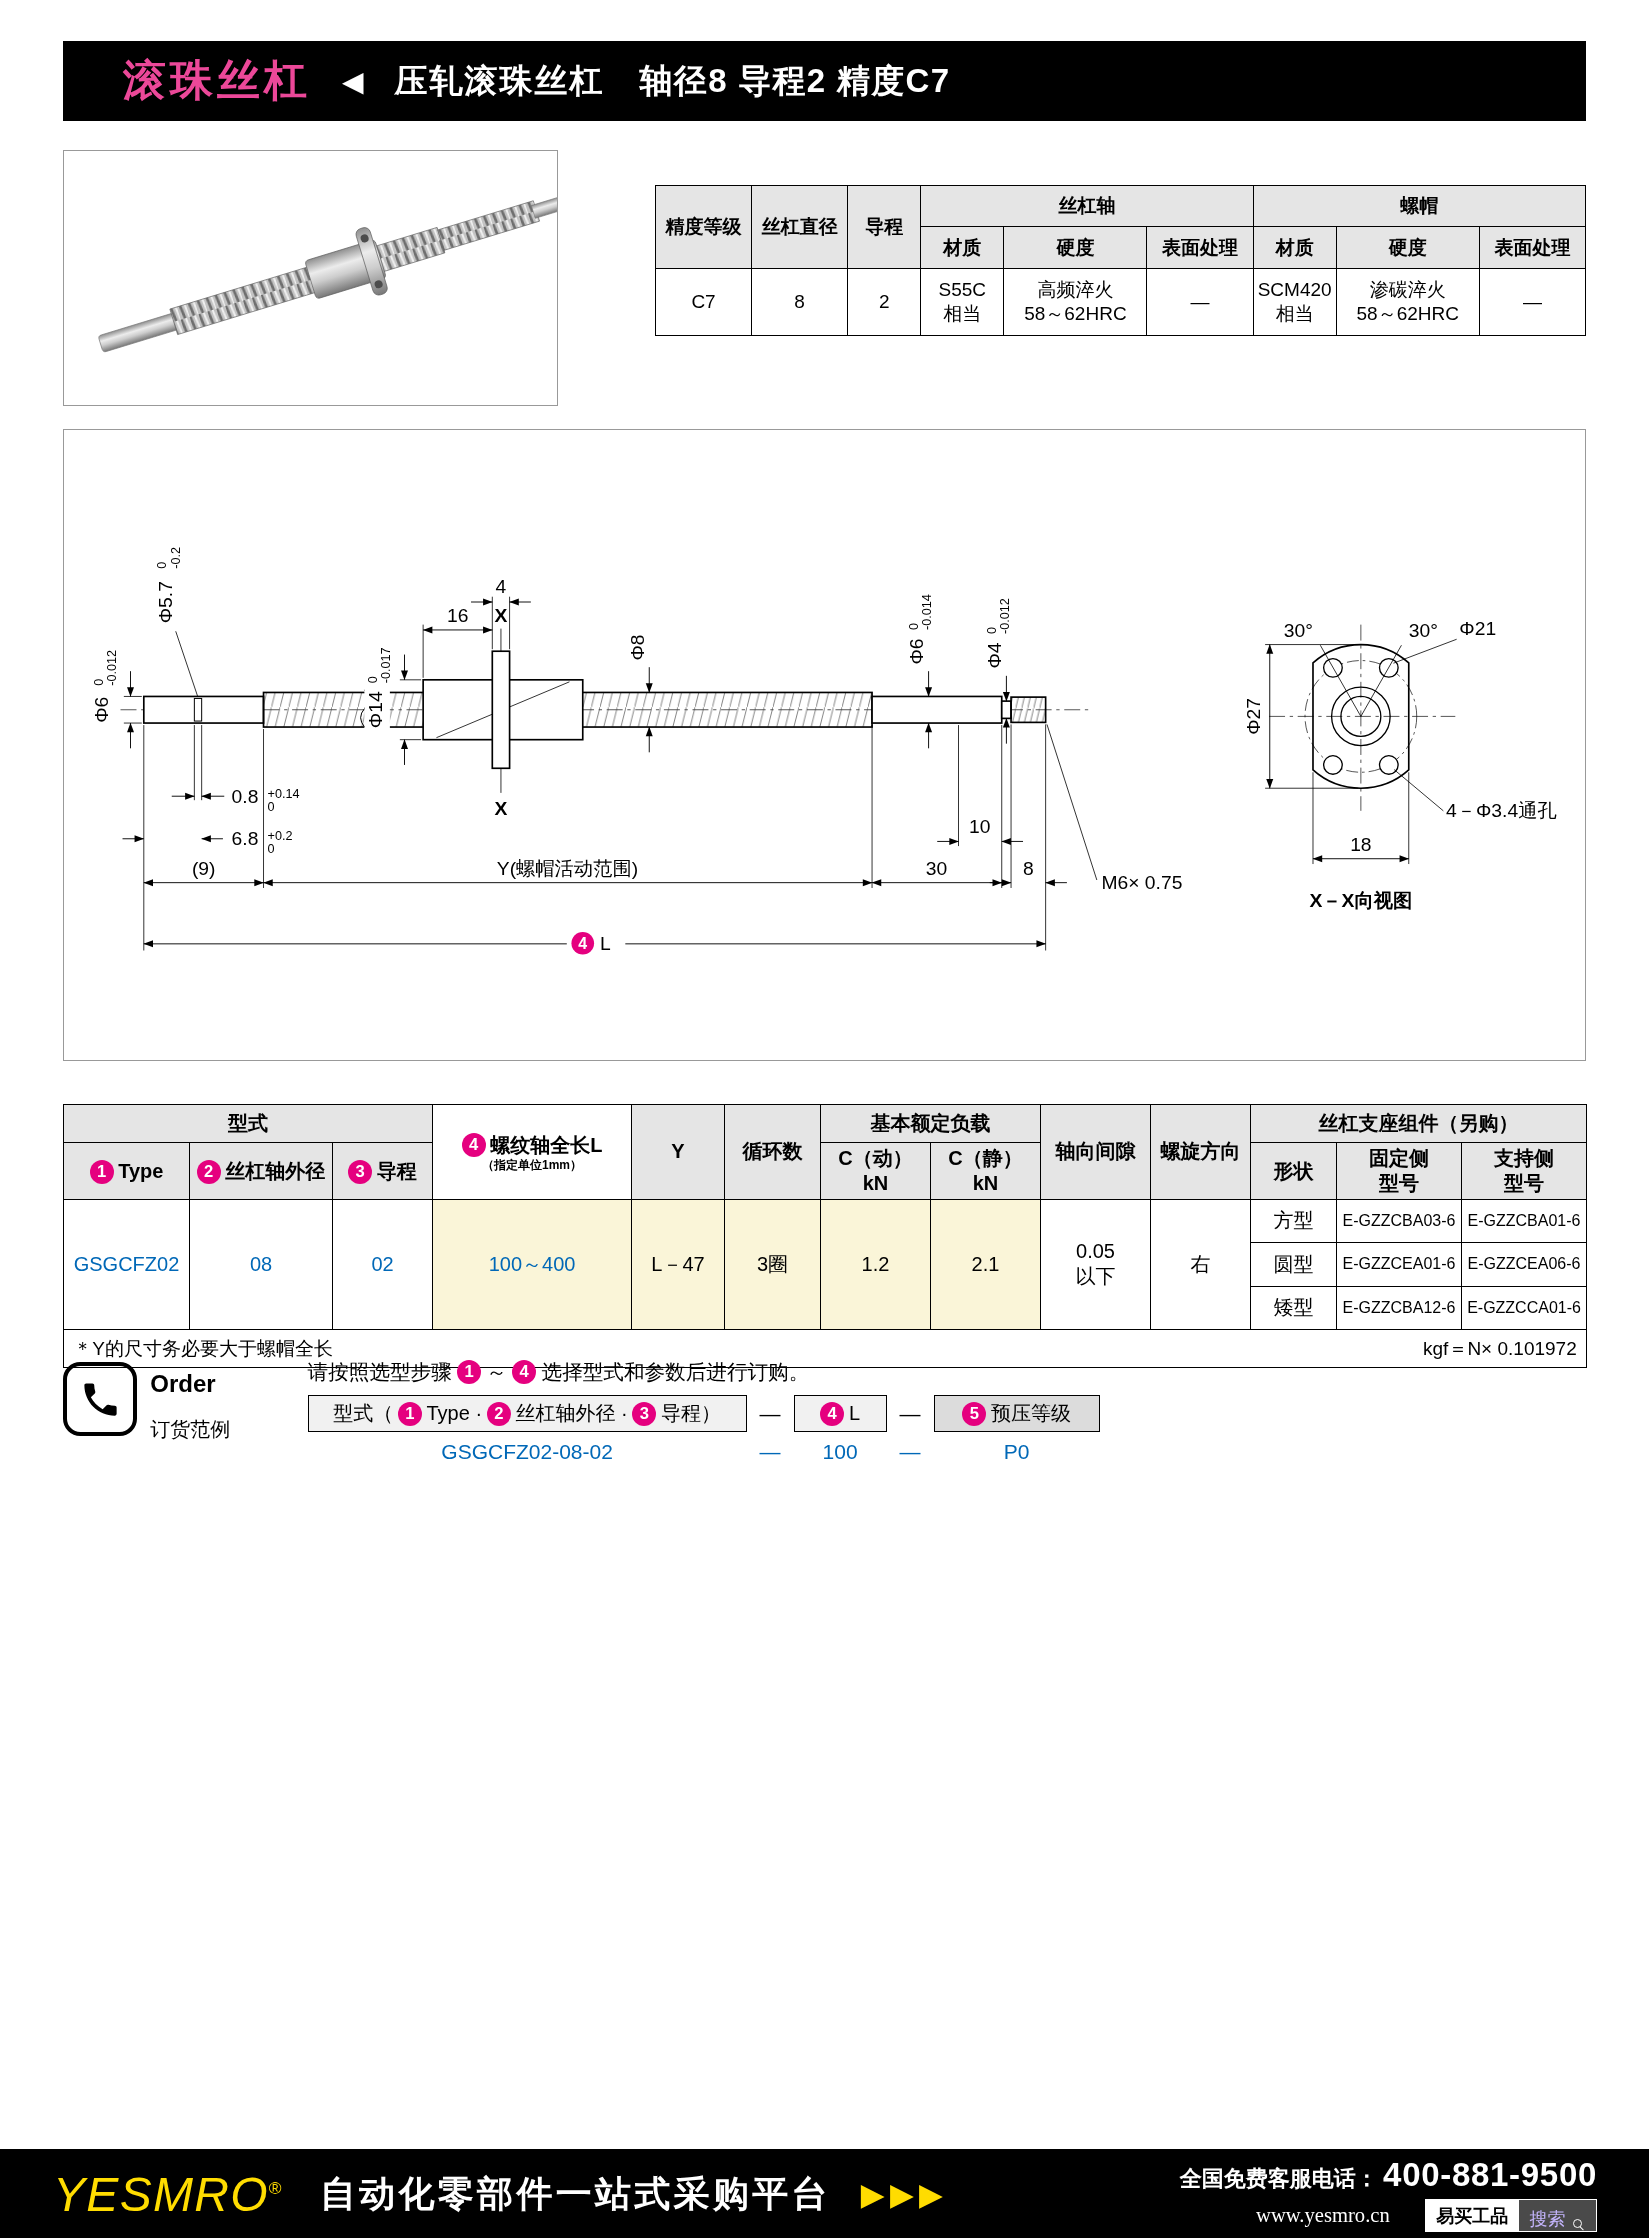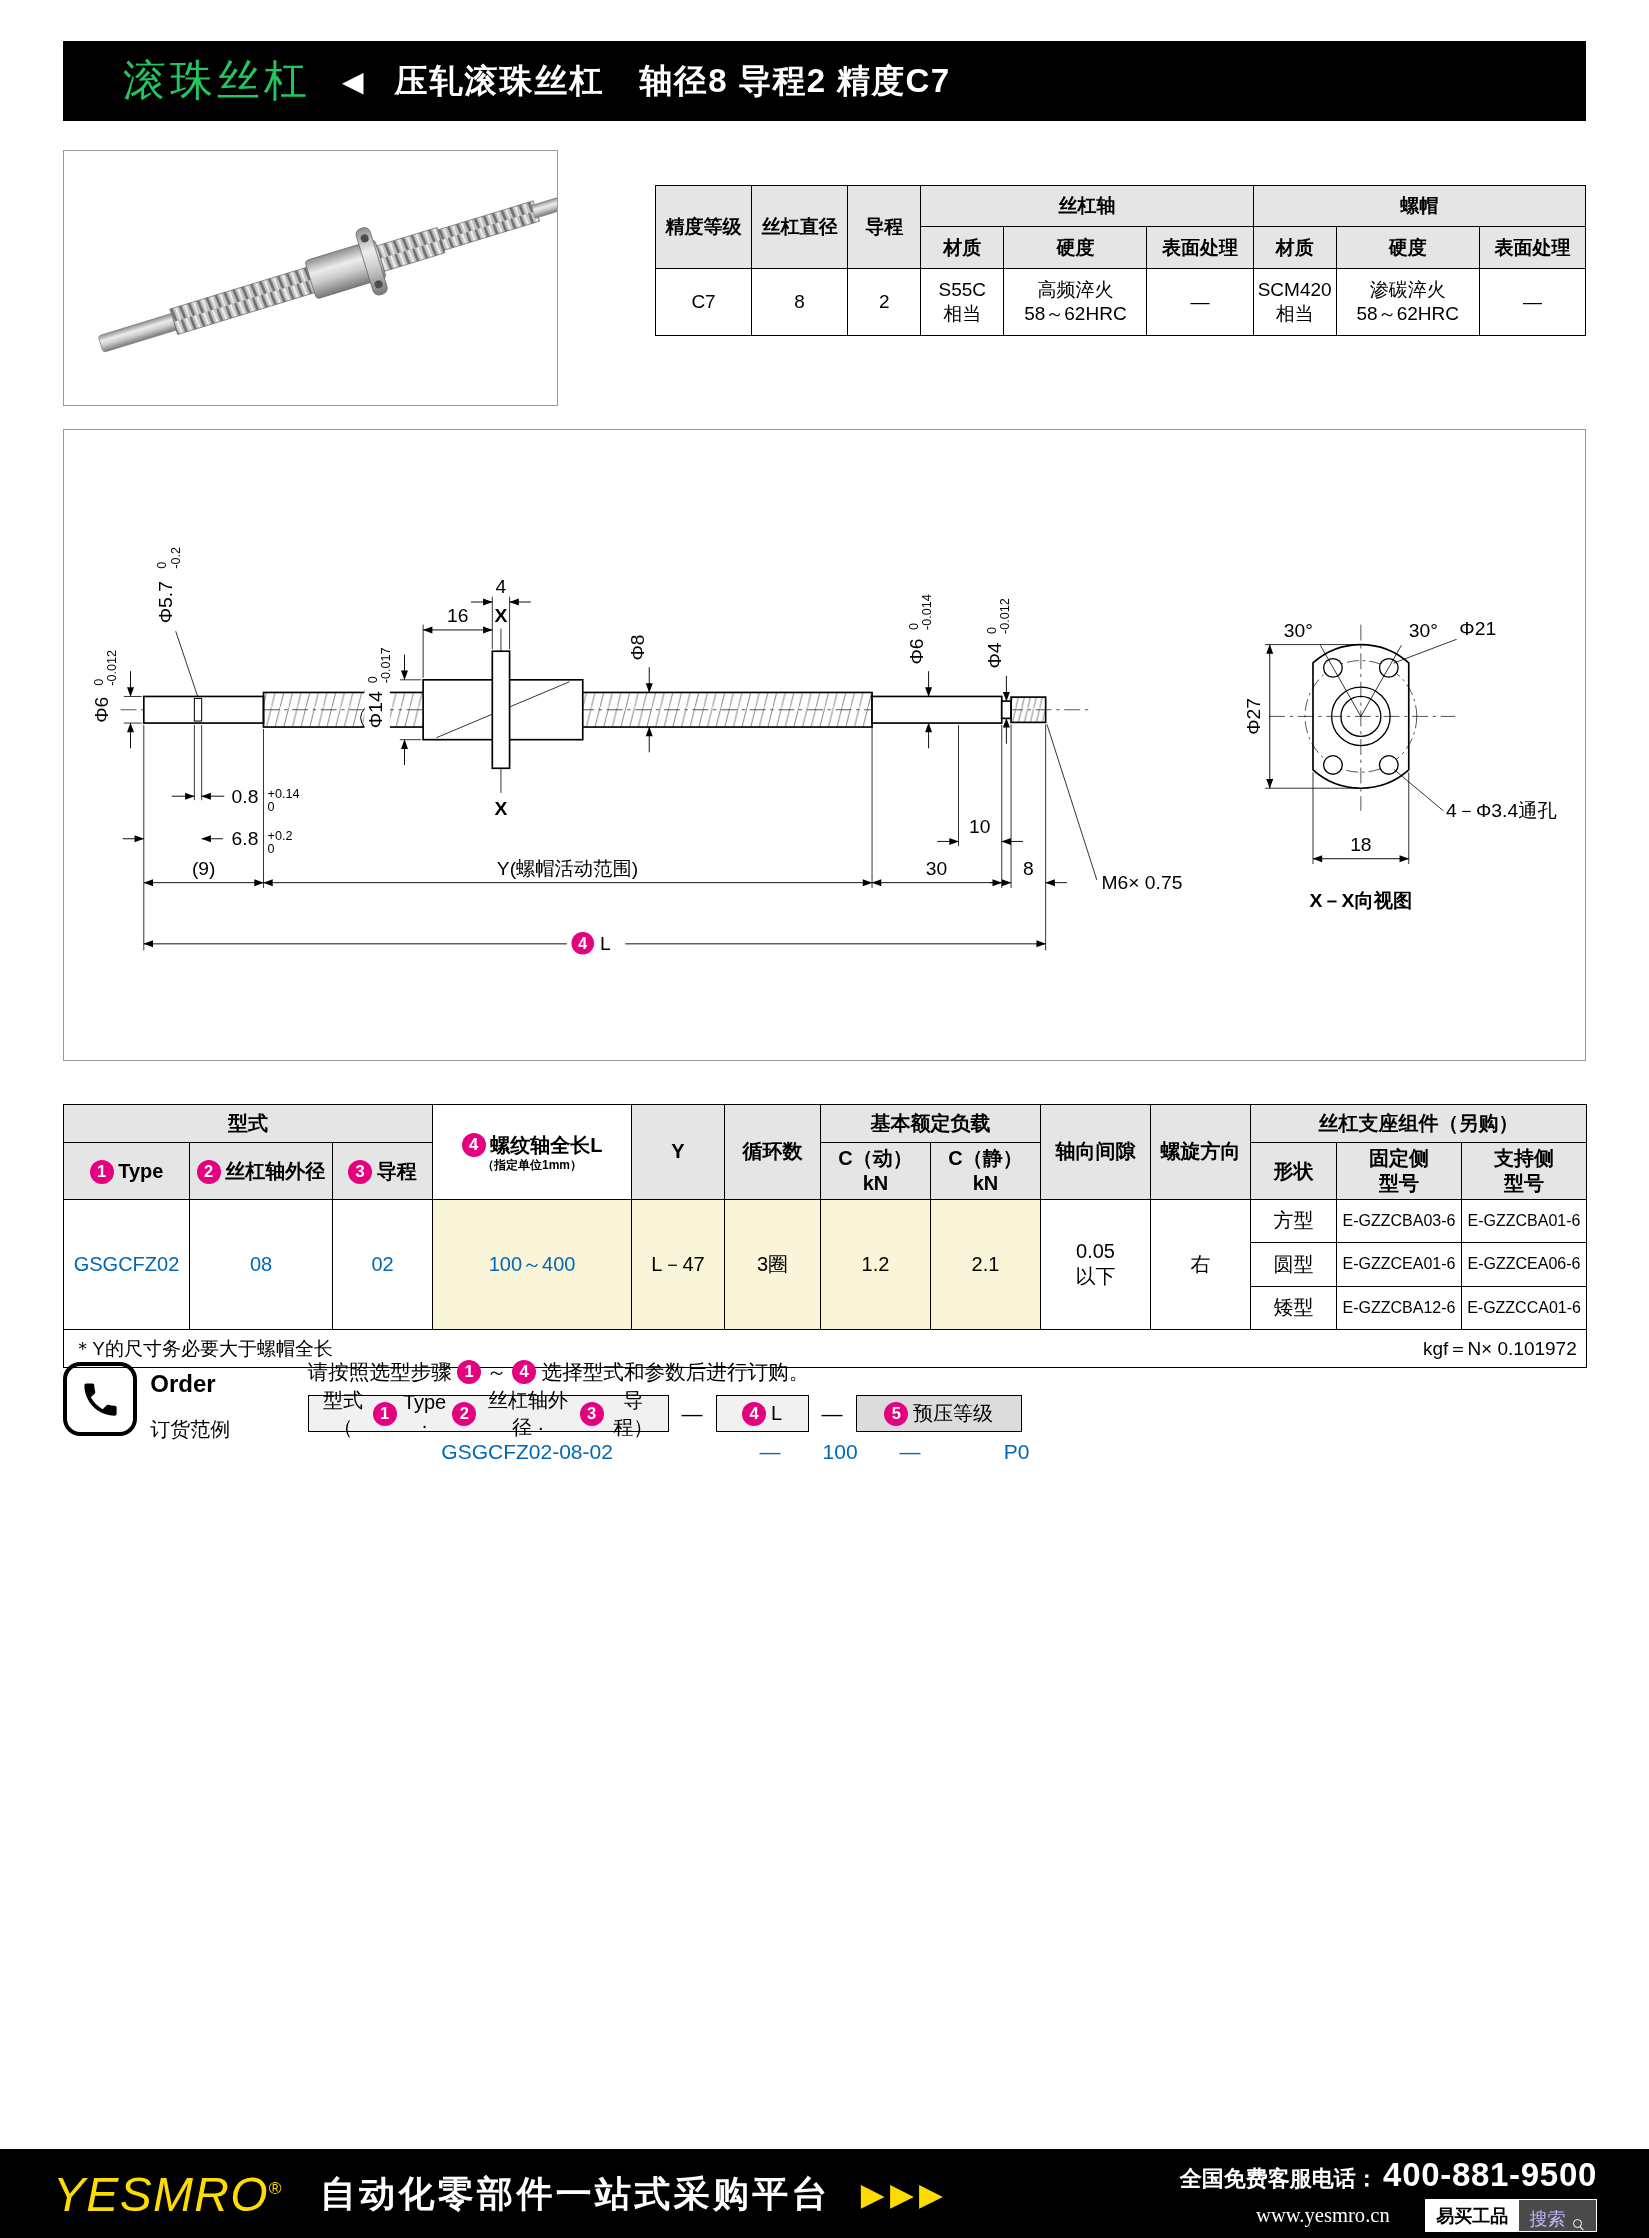--- a/index.html
+++ b/index.html
@@ -2,21 +2,21 @@
 <html style="font-size:10.6px"><head>
 <meta charset="utf-8">
 <style>
   html,body{margin:0;padding:0;background:#fff;}
   .page{position:relative;width:1650px;height:2239px;background:#fff;overflow:hidden;
         font-family:"Liberation Sans","DejaVu Sans",sans-serif;color:#000;}
 
   
   .topbar{position:absolute;left:63px;top:41px;width:1523px;height:80px;background:#000;
           display:flex;align-items:center;gap:31px;padding-left:60px;box-sizing:border-box;}
-  .topbar .title{color:#22c55e;font-size:43px;font-weight:normal;letter-spacing:4px;}
+  .topbar .title{color:#ec4899;font-size:43px;font-weight:bold;letter-spacing:4px;}
   .topbar .tri{color:#fff;font-size:28px;}
   .topbar .product{color:#fff;font-size:33px;font-weight:bold;letter-spacing:2px;}
   .topbar .spec{color:#fff;font-size:33px;font-weight:bold;letter-spacing:1.3px;margin-left:4px;}
 
   
   .photo-box{position:absolute;left:63px;top:150px;width:495px;height:256px;
              border:1.3px solid #999;box-sizing:border-box;background:#fff;}
 
   
   .spec-table{position:absolute;left:655px;top:185px;width:931px;border-collapse:collapse;
@@ -67,21 +67,21 @@
   .order-section{position:absolute;left:63px;top:1358px;width:1523px;display:flex;gap:18.6px;}
   .order-left{display:flex;gap:13.3px;width:226px;flex:none;}
   .phone-badge{width:74px;height:74px;border:4.7px solid #000;border-radius:17.3px;display:flex;
                align-items:center;justify-content:center;box-sizing:border-box;margin-top:4px;flex:none;}
   .order-en{font-size:24px;font-weight:bold;margin-top:12px;}
   .order-cn{font-size:20px;font-weight:normal;margin-top:18px;}
   .order-instruction{font-size:20.6px;display:flex;align-items:center;gap:5.3px;margin-bottom:9.3px;}
   .order-boxes{display:flex;align-items:center;font-size:20px;}
   .obox{border:1.3px solid #000;height:37px;display:flex;align-items:center;justify-content:center;
         gap:4.7px;background:#f1f1f1;box-sizing:border-box;padding:0 9.3px;}
-  .obox.b1{width:361px;text-align:center;}
+  .obox.b1{width:439px;}
   .obox.b2{width:93px;}
   .obox.b3{width:166px;background:#dcdcdc;}
   .odash{width:47px;text-align:center;font-size:21px;}
   .order-example{display:flex;margin-top:8px;font-size:21px;color:#0068b7;}
   .oex1{width:439px;text-align:center;}
   .oexd{width:47px;text-align:center;}
   .oex2{width:93px;text-align:center;}
   .oex3{width:166px;text-align:center;}
 
   

